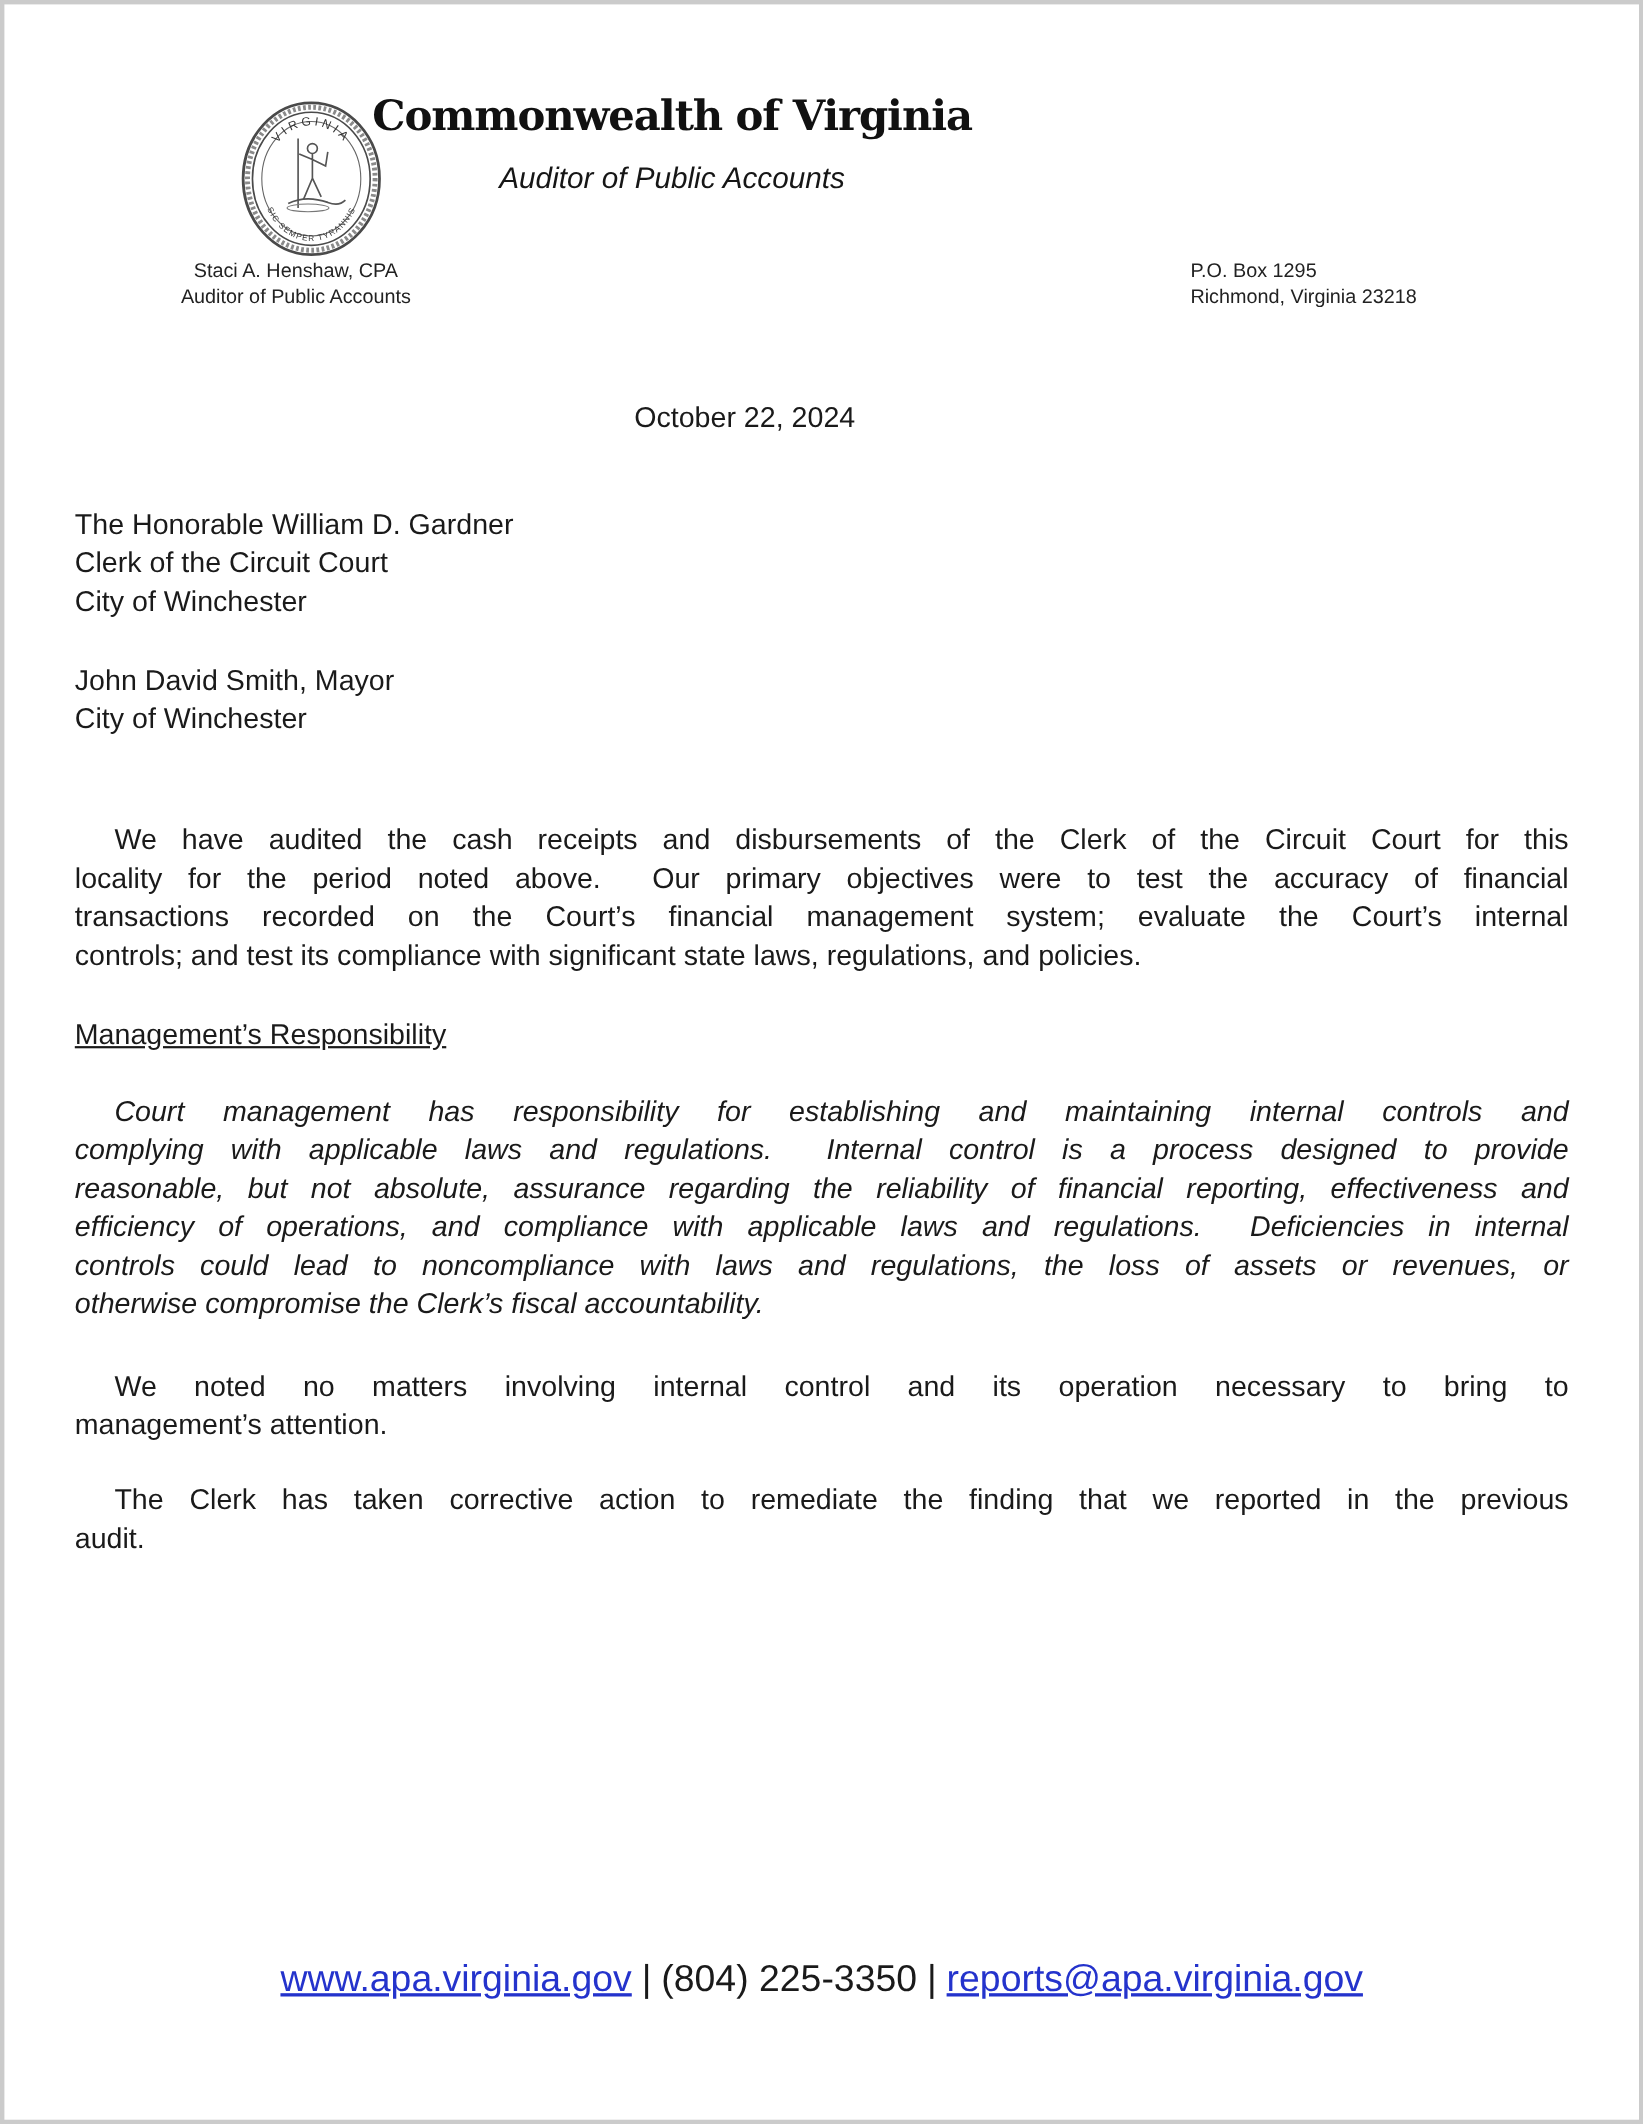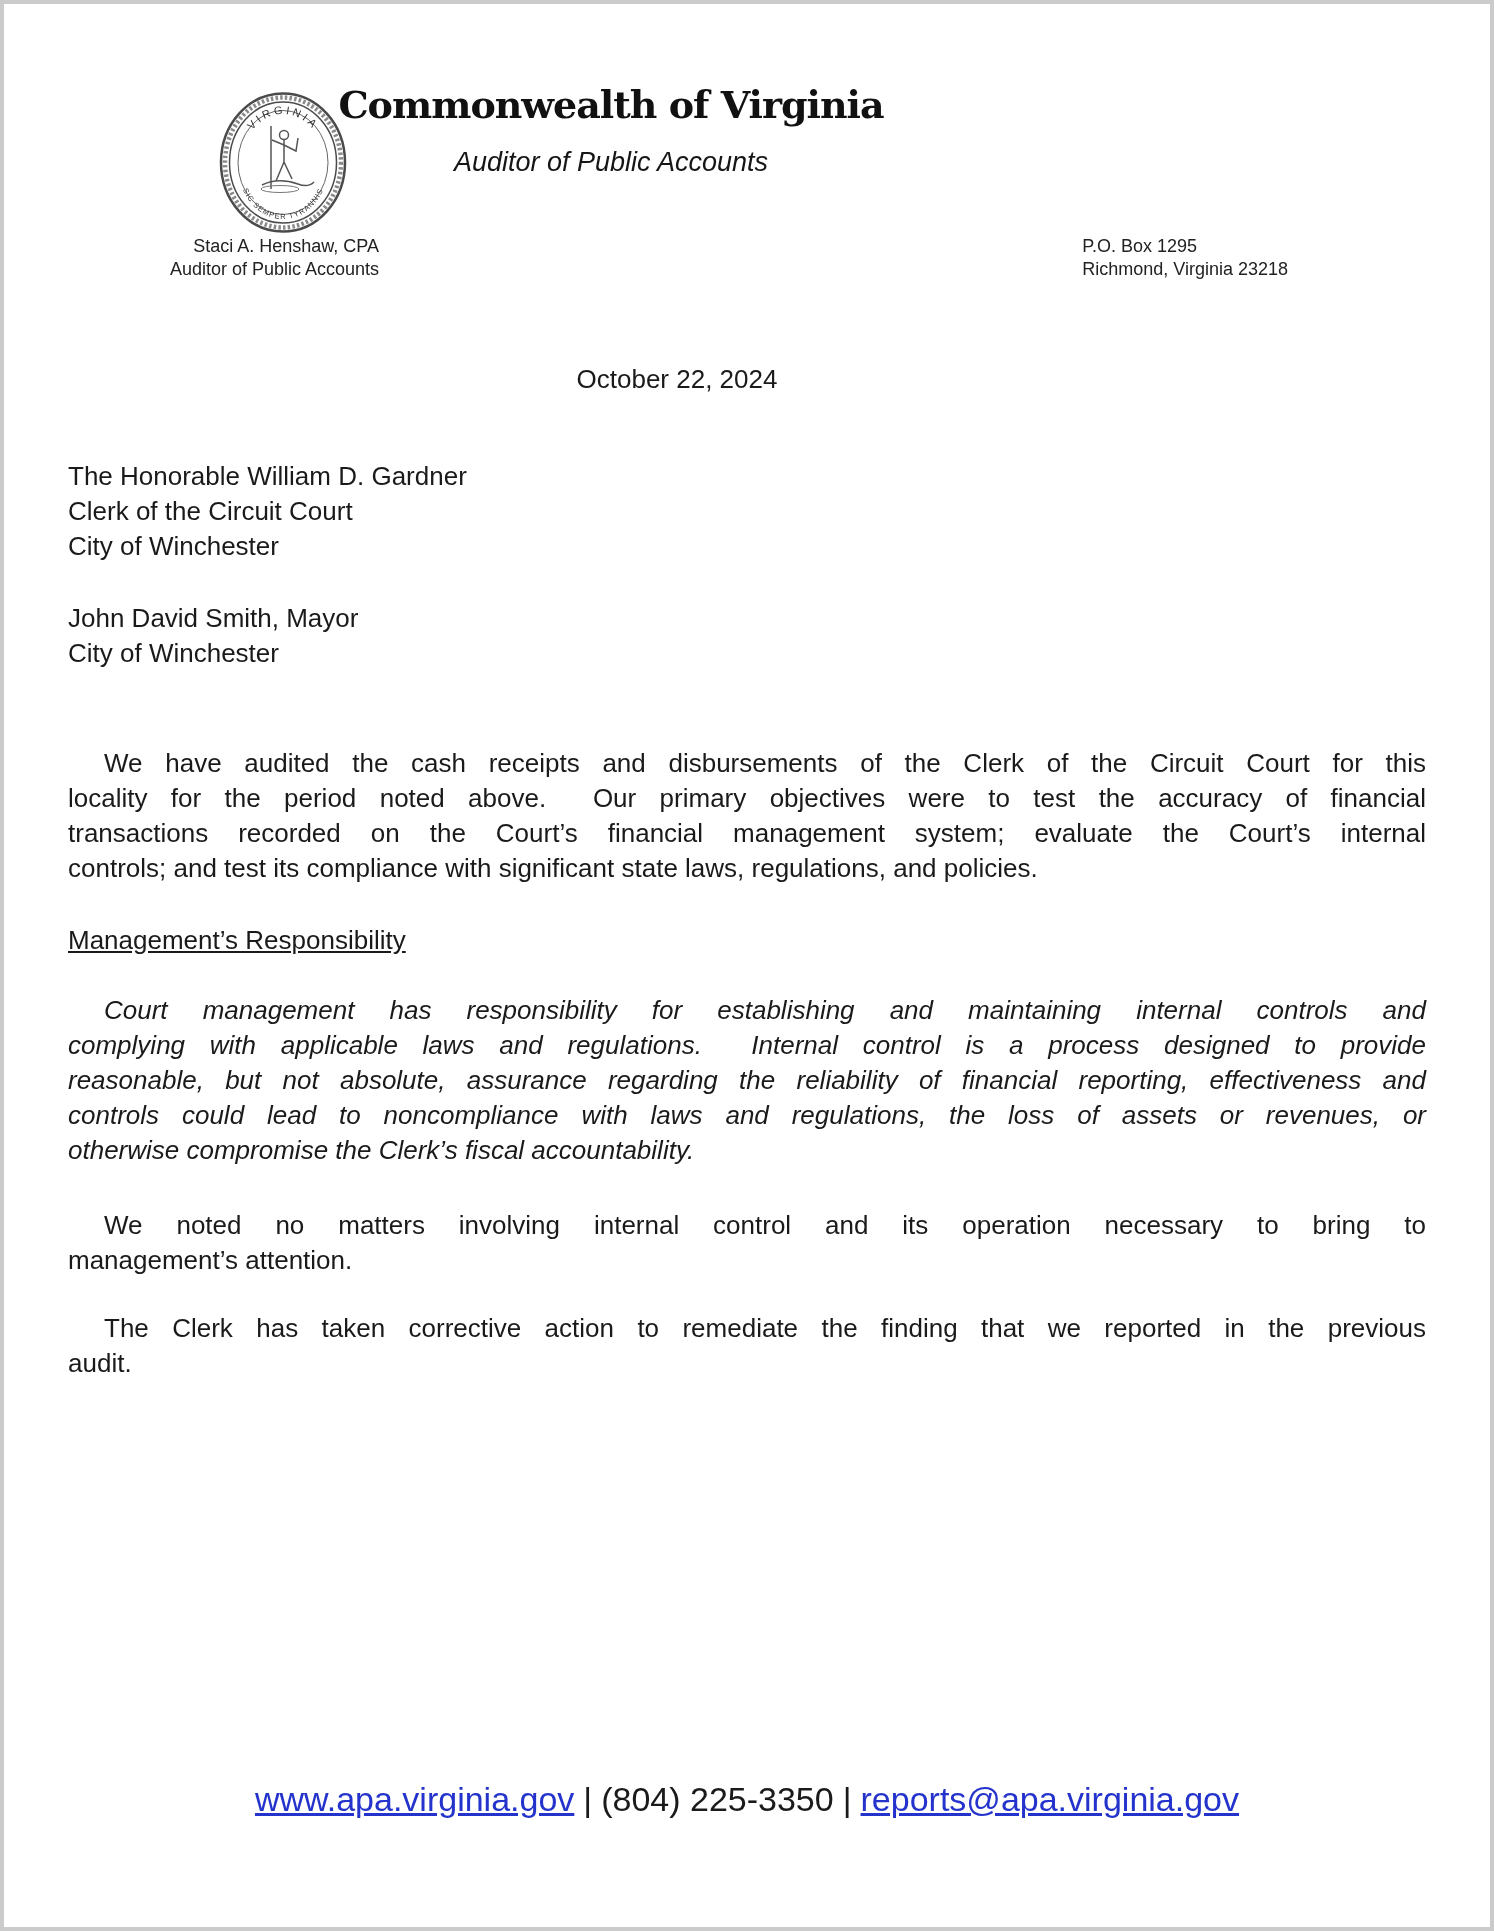--- a/index.html
+++ b/index.html
@@ -27,21 +27,21 @@
     left: 214px;
     top: 86px;
     width: 130px;
     height: 145px;
   }
   .official-block {
     position: absolute;
     left: 155px;
     top: 231px;
     width: 220px;
-    text-align: right;
+    text-align: center;
     font-size: 18px;
     line-height: 23px;
     color: #222;
   }
   .lh-title-wrap {
     position: absolute;
     left: 0;
     top: 78px;
     width: 1214px;
     text-align: center;
@@ -180,20 +180,21 @@
       </div>
 
     <div class="section-heading">
       <span>Management’s Responsibility</span>
     </div>
 
     <div class="para para-2 indent justify">
         <div class="line jl">Court management has responsibility for establishing and maintaining internal controls and</div>
         <div class="line jl">complying with applicable laws and regulations.  Internal control is a process designed to provide</div>
         <div class="line jl">reasonable, but not absolute, assurance regarding the reliability of financial reporting, effectiveness and</div>
+        <div class="line jl">efficiency of operations, and compliance with applicable laws and regulations.  Deficiencies in internal</div>
         <div class="line jl">controls could lead to noncompliance with laws and regulations, the loss of assets or revenues, or</div>
         <div class="line">otherwise compromise the Clerk’s fiscal accountability.</div>
       </div>
 
     <div class="para para-3 indent justify">
         <div class="line jl">We noted no matters involving internal control and its operation necessary to bring to</div>
         <div class="line">management’s attention.</div>
       </div>
 
     <div class="para para-4 indent justify">

